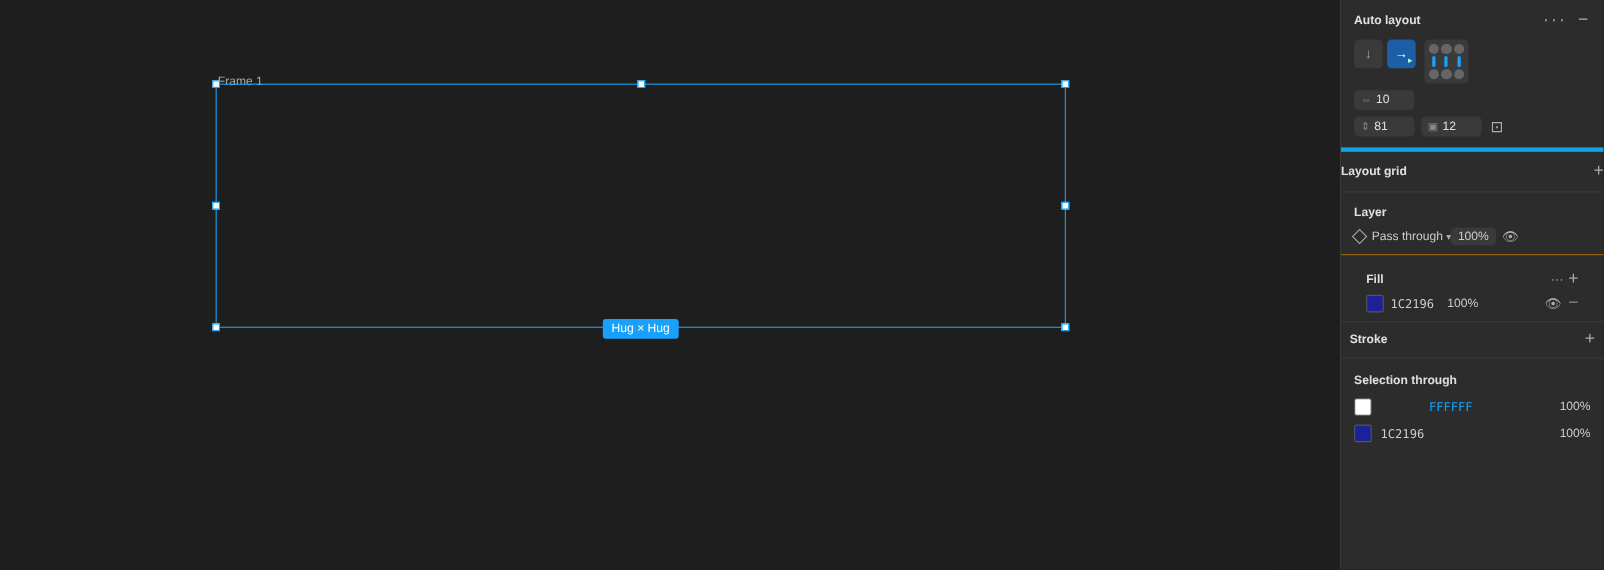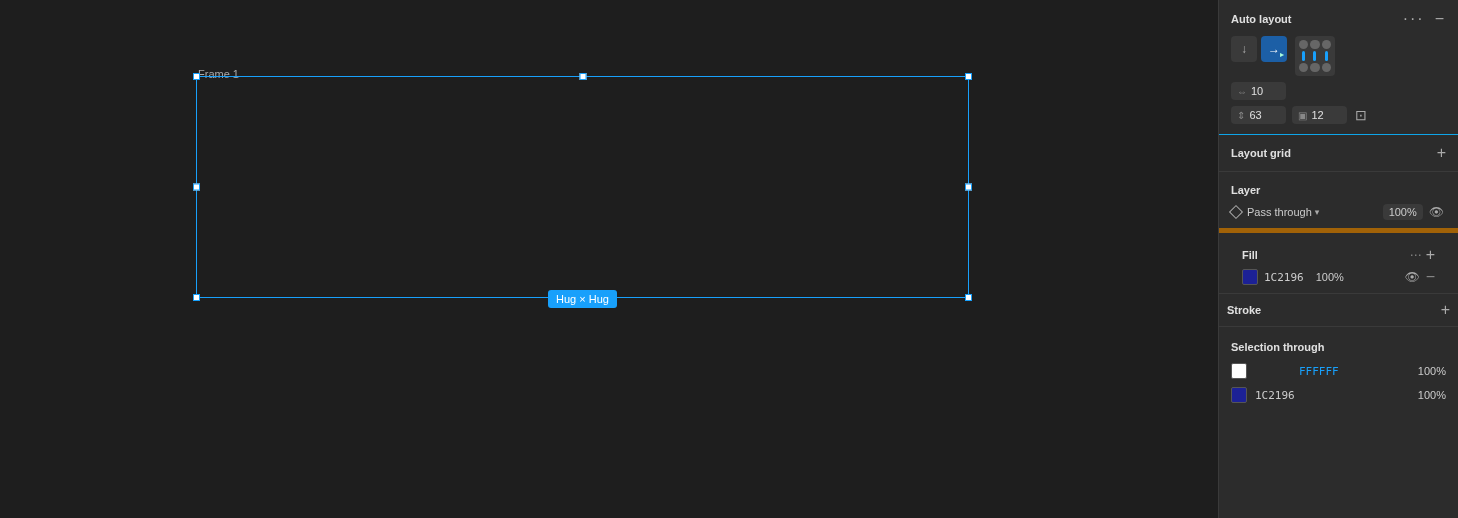--- a/index.html
+++ b/index.html
@@ -105,21 +105,21 @@
       background: #2c2c2c;
       height: 518px;
       display: flex;
       flex-direction: column;
       border-left: 1px solid #3a3a3a;
       overflow-y: auto;
     }
 
     .panel-section {
       padding: 10px 12px;
-      border-bottom: 1px solid #0ea5e9;
+      border-bottom: 4px solid #0ea5e9;
     }
 
     .section-title {
       color: #e0e0e0;
       font-size: 11px;
       font-weight: 600;
       font-family: 'Segoe UI', Arial, sans-serif;
     }
 
     .icon-btn {
@@ -179,37 +179,36 @@
       font-size: 10px;
     }
 
     .spacing-value {
       color: #e0e0e0;
       font-size: 11px;
     }
 
     
     .layout-grid-section {
-      padding: 10px 12px;
+      padding: 10px 0;
       border-bottom: 1px solid #3a3a3a;
       display: flex;
       align-items: center;
       justify-content: space-between;
     }
 
     
     .layer-section {
       padding: 8px 12px;
-      border-bottom: 5px solid #a16207;
+      border-bottom: 1px solid #a16207;
     }
 
     .layer-row {
       display: flex;
       align-items: center;
-      justify-content: space-between;
       margin-top: 6px;
     }
 
     .layer-left {
       display: flex;
       align-items: center;
       gap: 6px;
     }
 
     .diamond-icon {
@@ -430,21 +429,21 @@
     <div class="spacing-row">
       <div class="spacing-field">
         <span class="spacing-field-label">⇔</span>
         <span class="spacing-value">10</span>
       </div>
     </div>
 
     <div class="spacing-row">
       <div class="spacing-field">
         <span class="spacing-field-label">⇕</span>
-        <span class="spacing-value">63</span>
+        <span class="spacing-value">81</span>
       </div>
       <div class="spacing-field">
         <span class="spacing-field-label">▣</span>
         <span class="spacing-value">12</span>
       </div>
       <button class="icon-btn" style="font-size:14px;">⊡</button>
     </div>
   </div>
 
   <div class="layout-grid-section">

